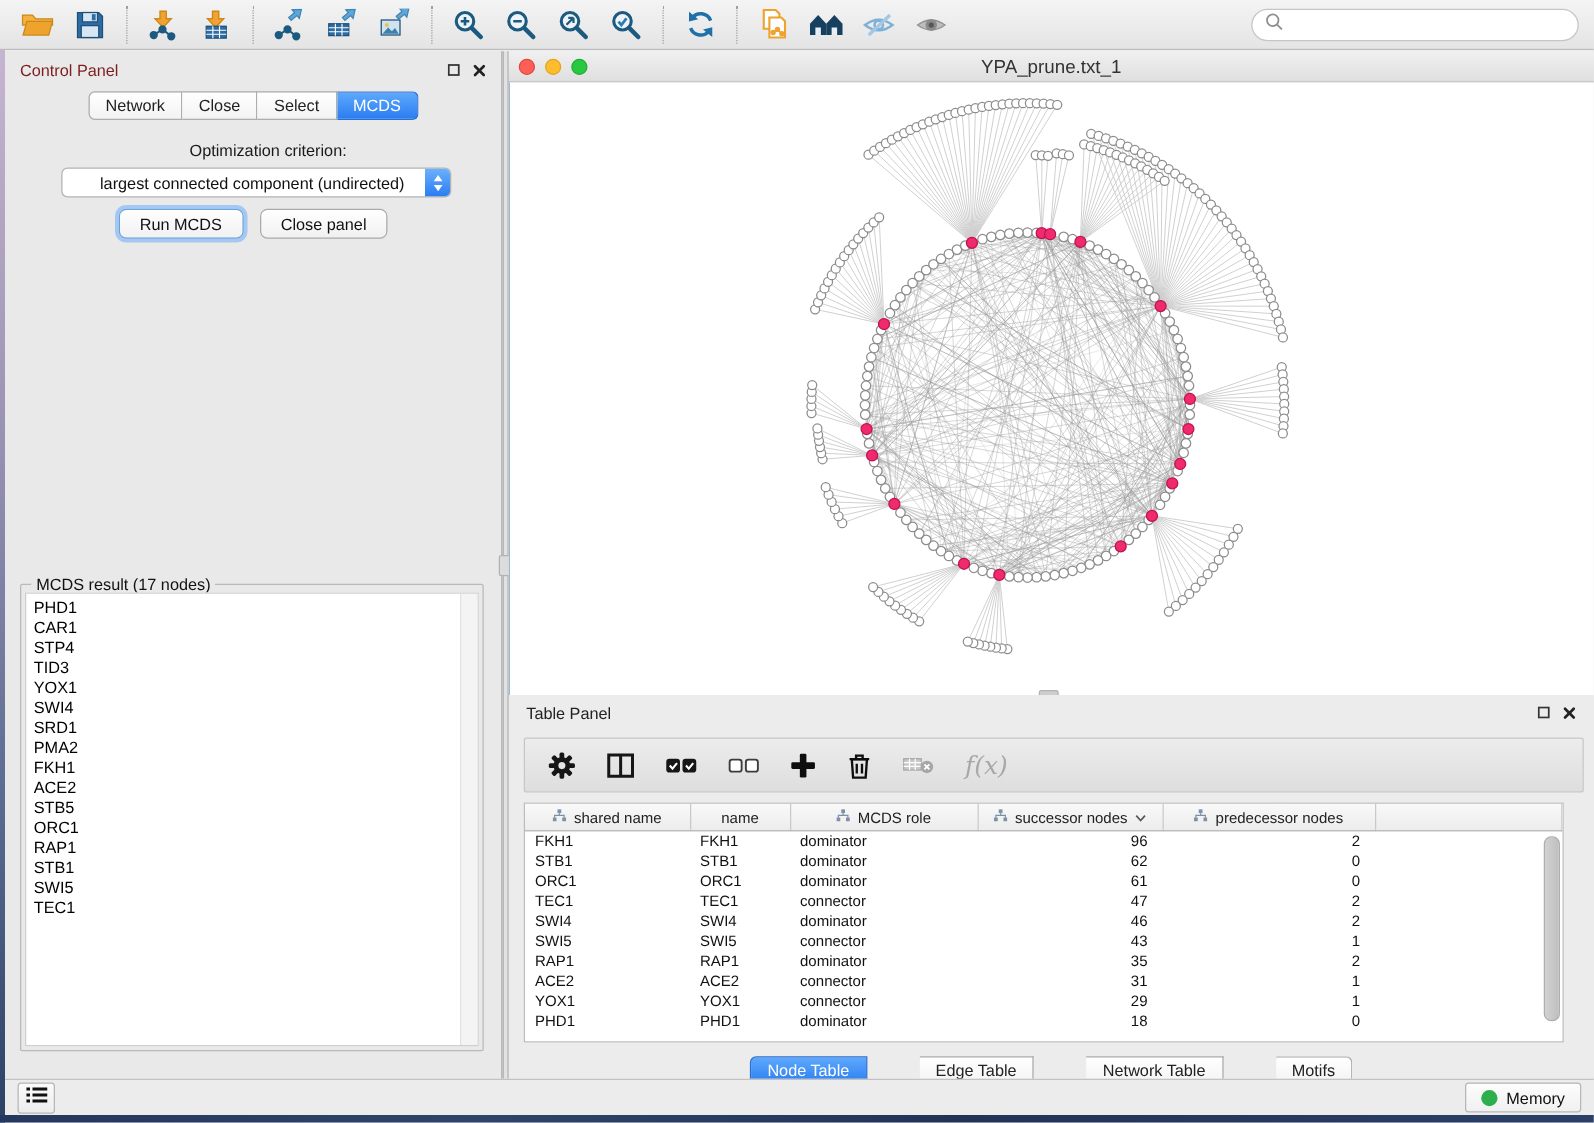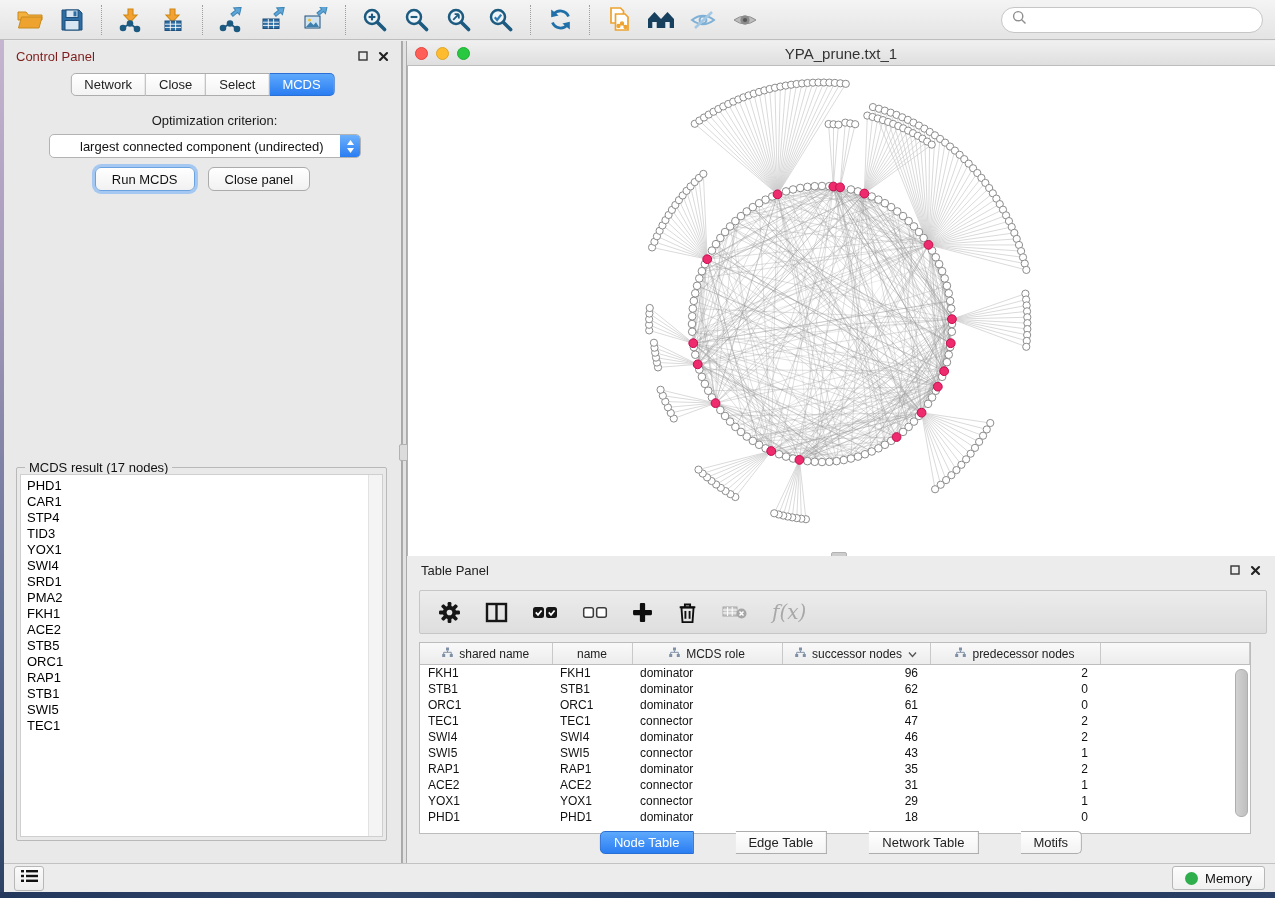--- a/index.html
+++ b/index.html
@@ -83,21 +83,21 @@
   #tbl-wrap{position:absolute;left:12px;right:24px;top:86px;height:192px;background:#fff;
     border:1px solid #bcbcbc;box-sizing:border-box;overflow:hidden;}
   table{border-collapse:collapse;table-layout:fixed;width:100%;}
   th{height:21px;background:linear-gradient(#f9f9f9,#ececec);border-right:1px solid #c9c9c9;border-bottom:1px solid #bdbdbd;
     font-weight:normal;font-size:12px;color:#222;padding:0;}
   th .th-inner{display:flex;align-items:center;justify-content:center;gap:6px;}
   td{height:16px;font-size:12px;color:#111;padding:0 8px;white-space:nowrap;overflow:hidden;}
   td.num{text-align:right;padding-right:12px;}
   #tbl-scroll{position:absolute;right:2px;top:26px;width:11px;height:146px;border-radius:6px;
     background:linear-gradient(90deg,#d2d2d2,#bfbfbf);border:1px solid #aeaeae;}
-  #tp-tabs{position:absolute;left:50%;transform:translateX(-50%);top:275px;display:flex;gap:42px;}
+  #tp-tabs{position:absolute;left:50%;transform:translateX(-50%);top:289px;display:flex;gap:42px;}
 
   
   #status-bar{position:absolute;left:4px;right:0;bottom:6px;height:29px;background:#ececec;
     border-top:1px solid #c2c2c2;display:flex;align-items:center;padding:0 10px;box-sizing:border-box;}
   #status-list-btn{width:28px;height:23px;border:1px solid #b7b7b7;border-radius:3px;
     background:linear-gradient(#fbfbfb,#ededed);display:flex;align-items:center;justify-content:center;}
   #memory-btn{margin-left:auto;height:24px;padding:0 12px;border:1px solid #b7b7b7;border-radius:3px;
     background:linear-gradient(#fdfdfd,#f0f0f0);display:flex;align-items:center;gap:7px;font-size:13px;color:#111;}
   #memory-dot{width:13px;height:13px;border-radius:50%;}
 </style>

